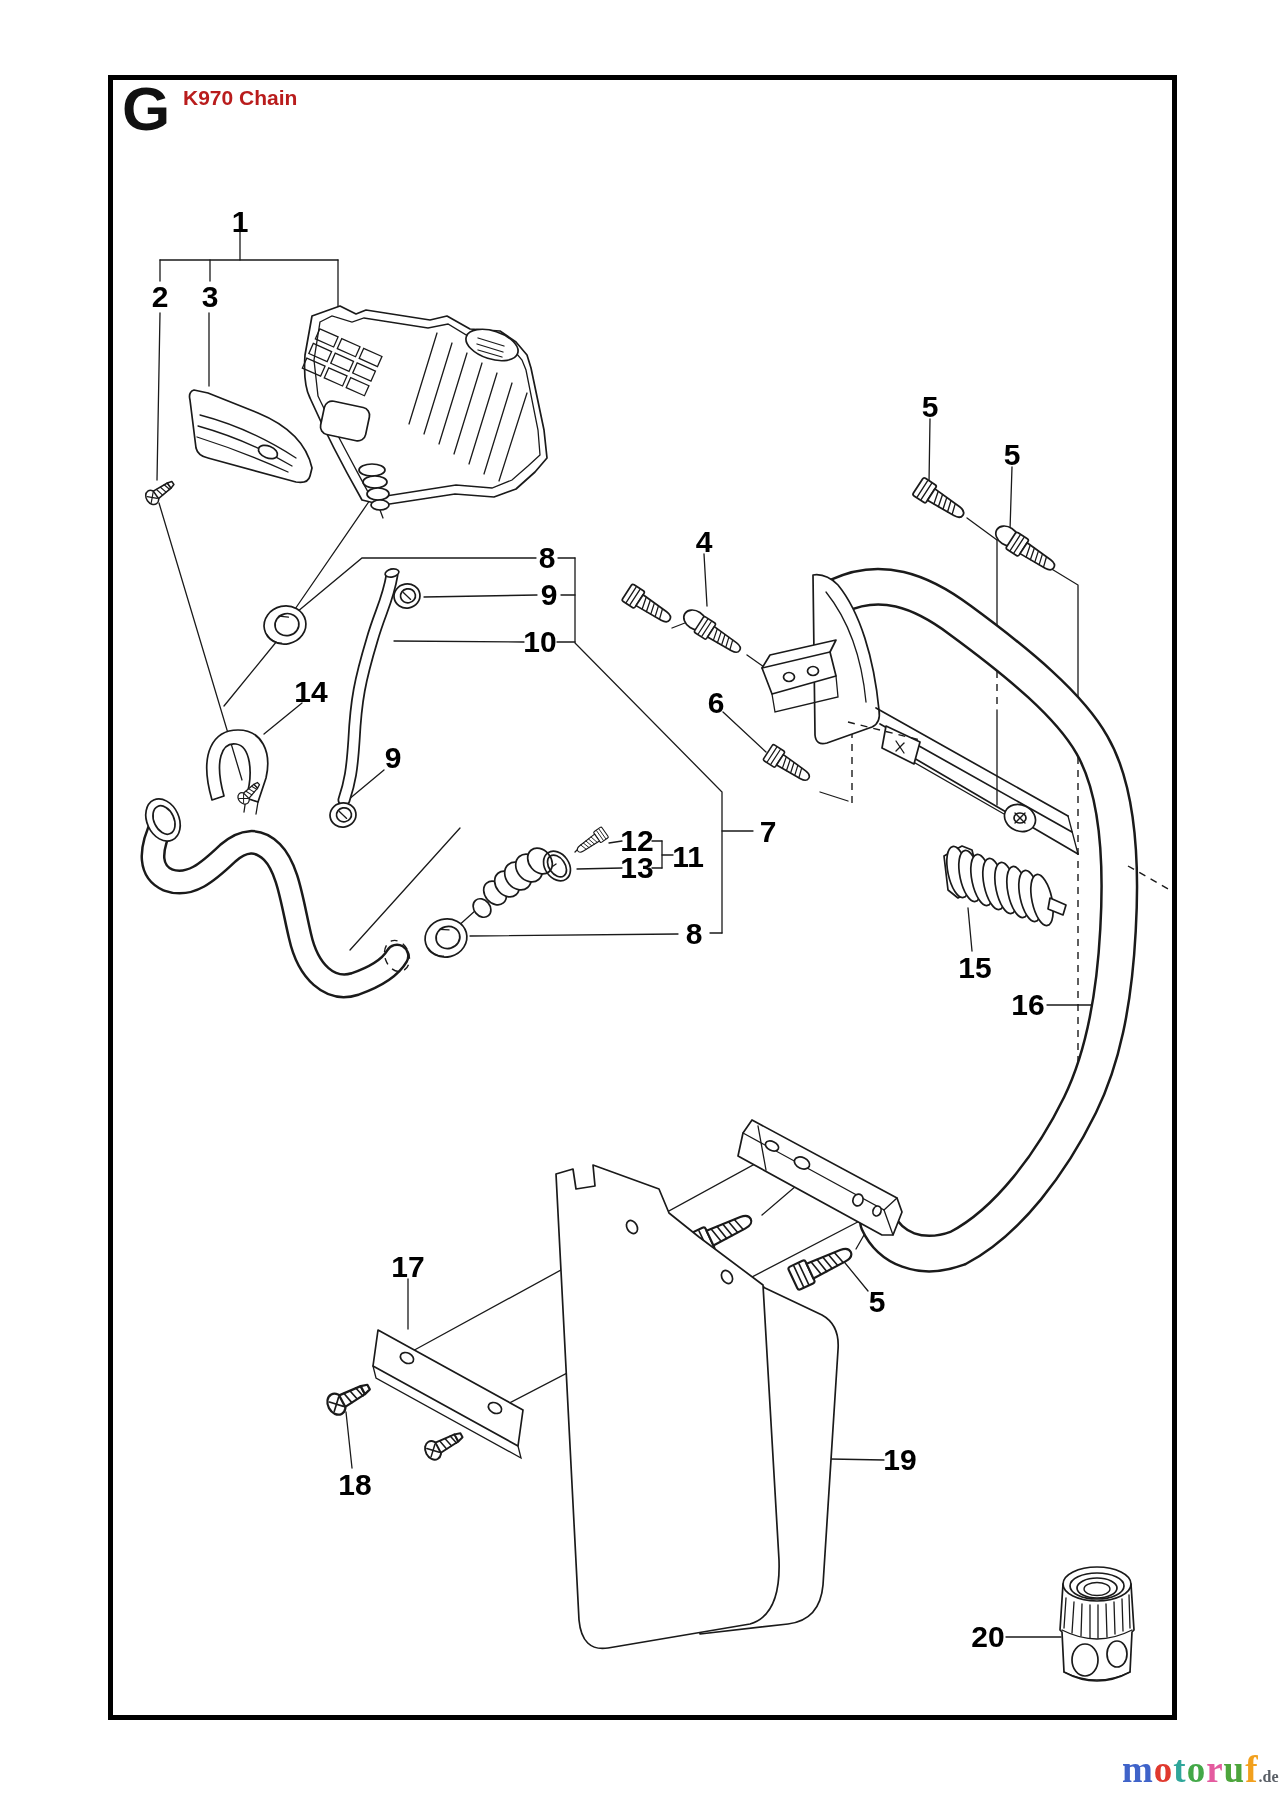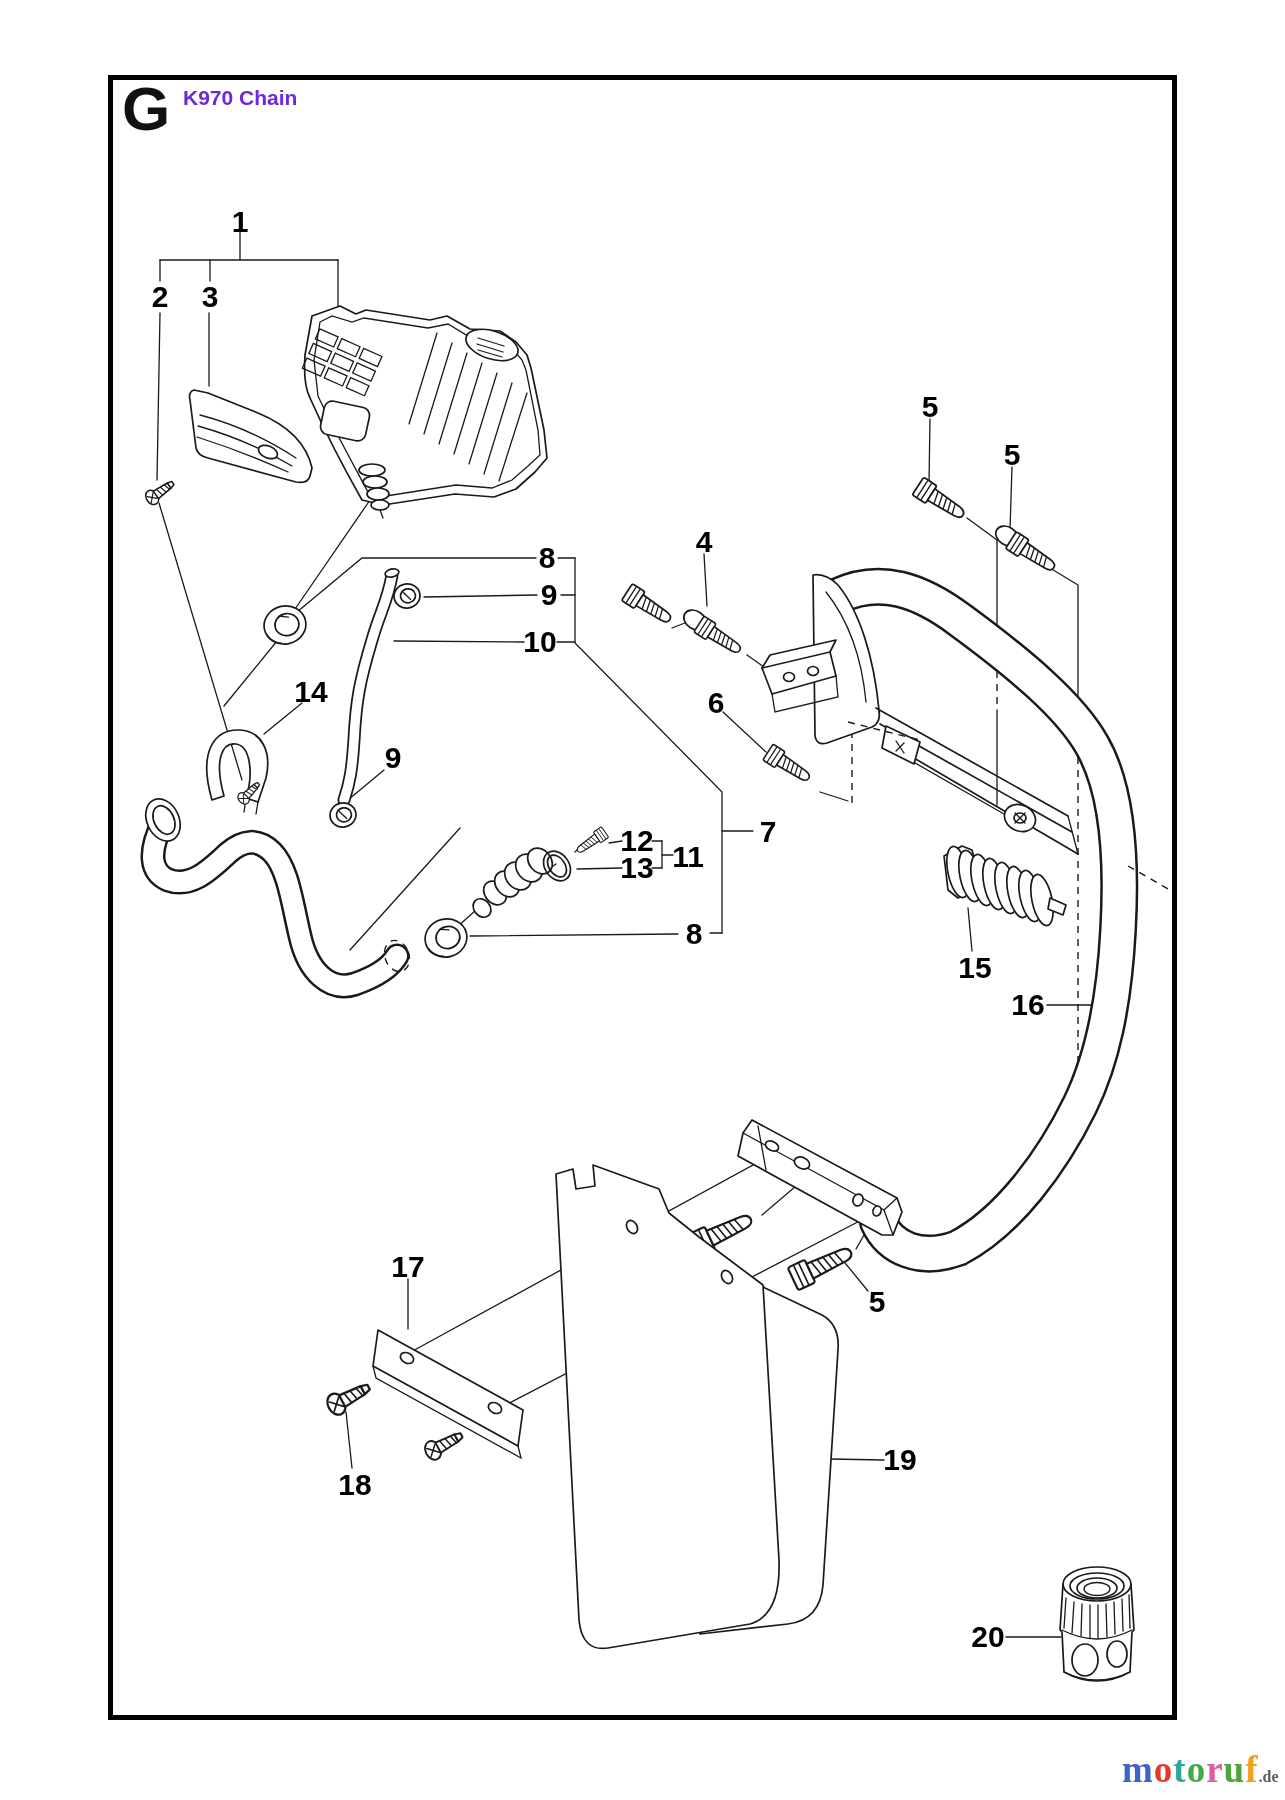--- a/index.html
+++ b/index.html
@@ -1,21 +1,21 @@
 <!DOCTYPE html>
 <html><head>
 <meta charset="utf-8">
 <style>
   html,body{margin:0;padding:0;background:#fff;}
   .page{position:relative;width:1285px;height:1800px;background:#fff;overflow:hidden;
         font-family:"Liberation Sans",sans-serif;}
   .frame{position:absolute;left:108px;top:75px;width:1069px;height:1645px;
          border:5px solid #000;box-sizing:border-box;background:#fff;}
   .section-letter{position:absolute;left:122px;top:78px;font-size:62px;font-weight:bold;color:#111;line-height:1;}
-  .doc-title{position:absolute;left:183px;top:86px;font-size:21px;font-weight:bold;color:#6d28d9;}
+  .doc-title{position:absolute;left:183px;top:86px;font-size:21px;font-weight:bold;color:#b91c1c;}
   svg.diagram{position:absolute;left:0;top:0;width:1285px;height:1800px;}
   svg .ln{fill:none;stroke:#1a1a1a;stroke-width:1.7;stroke-linecap:round;stroke-linejoin:round;}
   svg .thin{fill:none;stroke:#1a1a1a;stroke-width:1.3;stroke-linecap:round;}
   svg .w{fill:#ffffff;stroke:#1a1a1a;stroke-width:1.7;stroke-linejoin:round;}
   svg .dash{fill:none;stroke:#1a1a1a;stroke-width:1.4;stroke-dasharray:7 6;}
   svg text.lbl{font-family:"Liberation Sans",sans-serif;font-size:30px;font-weight:bold;fill:#000;
                text-anchor:middle;}
   .watermark{position:absolute;left:1122px;top:1748px;font-family:"Liberation Serif",serif;
              font-weight:bold;font-size:37px;letter-spacing:1px;white-space:nowrap;}
   .watermark .suffix{font-size:16px;font-weight:bold;letter-spacing:0;font-family:Liberation Serif, serif;}

